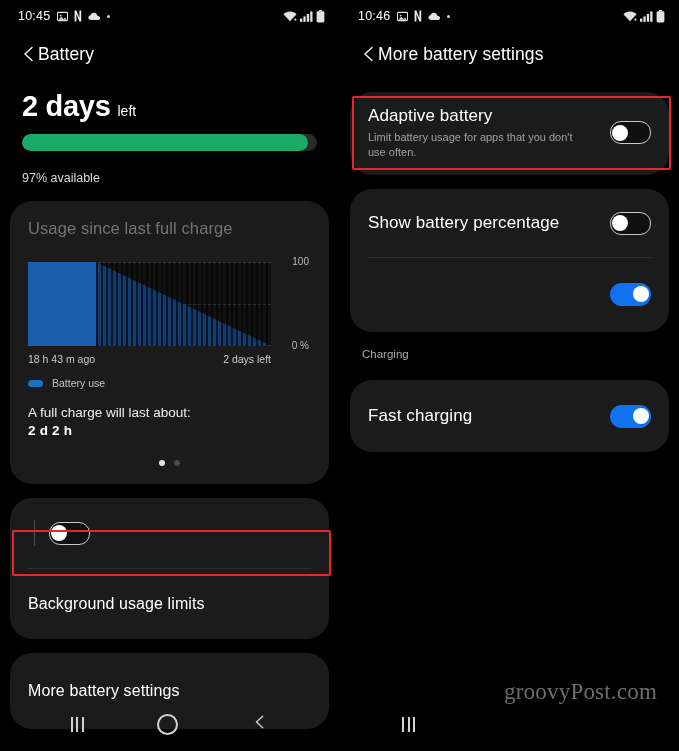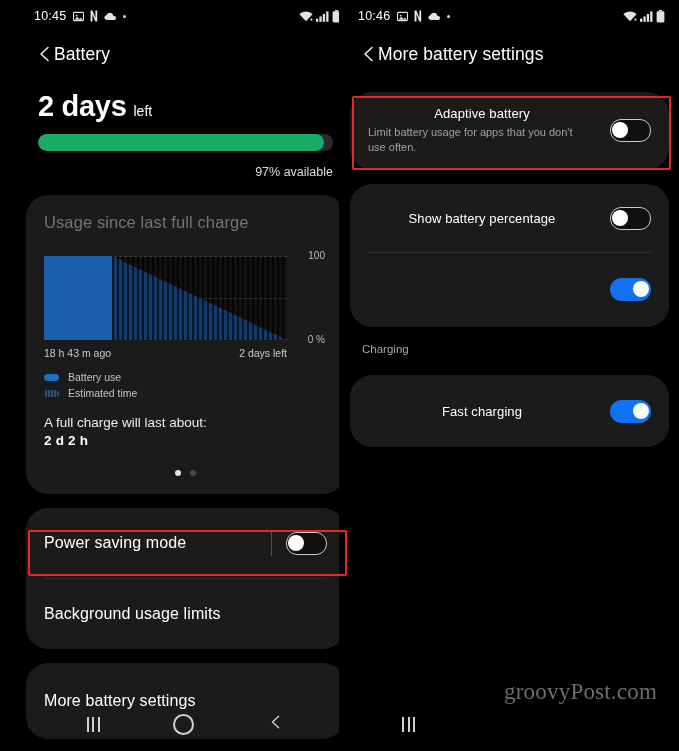--- a/index.html
+++ b/index.html
@@ -2,21 +2,21 @@
 <html><head>
 <meta charset="utf-8">
 <style>
   html,body{margin:0;padding:0;background:#000;}
   body{width:679px;height:751px;font-family:"Liberation Sans",sans-serif;
        -webkit-font-smoothing:antialiased;overflow:hidden;}
 
   .stage{position:relative;width:679px;height:751px;background:#000;}
 
   .panel{position:absolute;top:0;height:751px;width:339px;background:#000;overflow:hidden;}
-  .panel-left{left:16px;}
+  .panel-left{left:0;}
   .panel-right{left:340px;}
   .gutter{position:absolute;left:339px;top:0;width:1px;height:751px;background:#000;}
 
   
   .statusbar{position:relative;height:32px;display:flex;align-items:center;
              padding:0 14px 0 18px;}
   .sb-time{font-size:12.5px;color:#fff;letter-spacing:.2px;font-weight:400;}
   .sb-left-icons{display:flex;align-items:center;gap:6px;margin-left:7px;}
   .sb-right{margin-left:auto;display:flex;align-items:center;gap:3px;}
   .ic{display:inline-block;line-height:0;}
@@ -27,21 +27,21 @@
   .back-chev{width:18px;height:18px;flex:0 0 auto;}
   .title-txt{font-size:17.5px;color:#fff;font-weight:400;letter-spacing:.1px;}
 
   
   .hero{padding:14px 22px 0 22px;}
   .hero-line{display:flex;align-items:baseline;}
   .hero-big{font-size:29px;font-weight:700;color:#fff;letter-spacing:-.3px;}
   .hero-small{font-size:14px;color:#fff;margin-left:7px;font-weight:400;}
   .bar-track{margin-top:11px;height:17px;border-radius:9px;background:#2b2b2b;overflow:hidden;}
   .bar-fill{height:100%;border-radius:9px;background:#19ab66;}
-  .hero-sub{margin-top:14px;font-size:12.5px;color:#dcdcdc;text-align:right;}
+  .hero-sub{margin-top:20px;font-size:12.5px;color:#dcdcdc;}
 
   
   .card{background:#1b1b1b;border-radius:22px;margin:0 10px;position:relative;}
   .card.usage{margin-top:16px;padding:18px 18px 14px 18px;}
   .usage-title{font-size:16.5px;color:#737373;font-weight:400;letter-spacing:.1px;}
 
   
   .chart-wrap{position:relative;margin-top:24px;height:84px;padding-right:40px;}
   .chart-plot{position:relative;height:84px;width:100%;overflow:hidden;}
   .gridline{position:absolute;left:0;right:0;height:1px;background:#5d5d5d;}
@@ -71,21 +71,21 @@
 
   .dots{display:flex;justify-content:center;gap:9px;margin-top:22px;margin-bottom:4px;}
   .pdot{width:6px;height:6px;border-radius:50%;background:#4a4a4a;}
   .pdot.on{background:#e6e6e6;}
 
   
   .group{margin:14px 10px 0 10px;background:#1b1b1b;border-radius:22px;overflow:hidden;}
   .row{display:flex;align-items:center;min-height:46px;padding:12px 18px;position:relative;}
   .row-texts{flex:1 1 auto;min-width:0;}
   .row-title{font-size:16px;color:#fff;font-weight:400;letter-spacing:.1px;}
-  .row-title.sm{font-size:13px;text-align:center;}
+  .row-title.sm{font-size:17px;}
   .row-sub{font-size:11px;color:#a0a0a0;margin-top:4px;line-height:1.33;}
   .divider{height:1px;background:#2f2f2f;margin:0 18px;}
 
   
   .tgl{flex:0 0 auto;width:39px;height:21px;border-radius:11px;position:relative;margin-left:14px;}
   .tgl.off{background:#101010;border:1.4px solid #c9c9c9;}
   .tgl.on{background:#1072ef;border:1.4px solid #1072ef;}
   .knob{position:absolute;top:50%;transform:translateY(-50%);width:16px;height:16px;
         border-radius:50%;background:#fff;}
   .tgl.off .knob{left:1px;}
@@ -203,40 +203,35 @@
       <div class="chart-xlabels">
         <span>18 h 43 m ago</span>
         <span>2 days left</span>
       </div>
 
       <div class="legend">
         <div class="legend-row">
           <span class="lg-swatch"></span>
           <span class="lg-txt">Battery use</span>
         </div>
-        <div class="legend-row">
-          <span class="lg-swatch striped"></span>
-          <span class="lg-txt">Estimated time</span>
-        </div>
       </div>
 
       <div class="full-charge">
         <div class="fc-line1">A full charge will last about:</div>
         <div class="fc-line2">2 d 2 h</div>
       </div>
 
       <div class="dots">
         <span class="pdot on"></span>
         <span class="pdot"></span>
       </div>
     </div>
 
     <div class="group">
       <div class="row">
-        <span class="row-texts row-title">Power saving mode</span>
         <span class="tgl-sep"></span>
         <span class="tgl off">
             <span class="knob"></span>
           </span>
       </div>
       <div class="divider"></div>
       <div class="row">
         <span class="row-texts row-title">Background usage limits</span>
       </div>
     </div>

